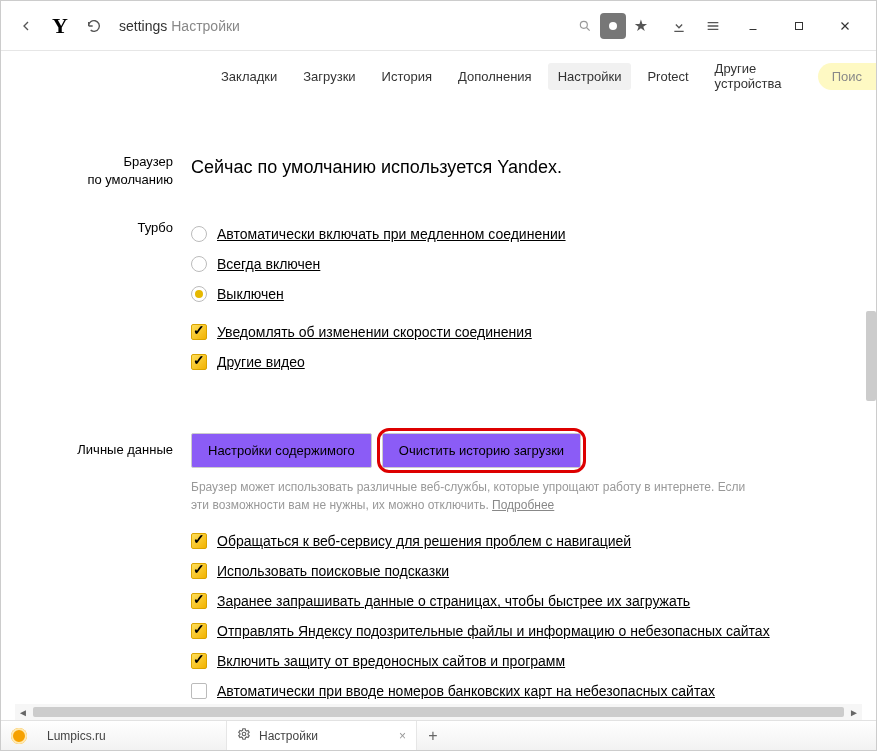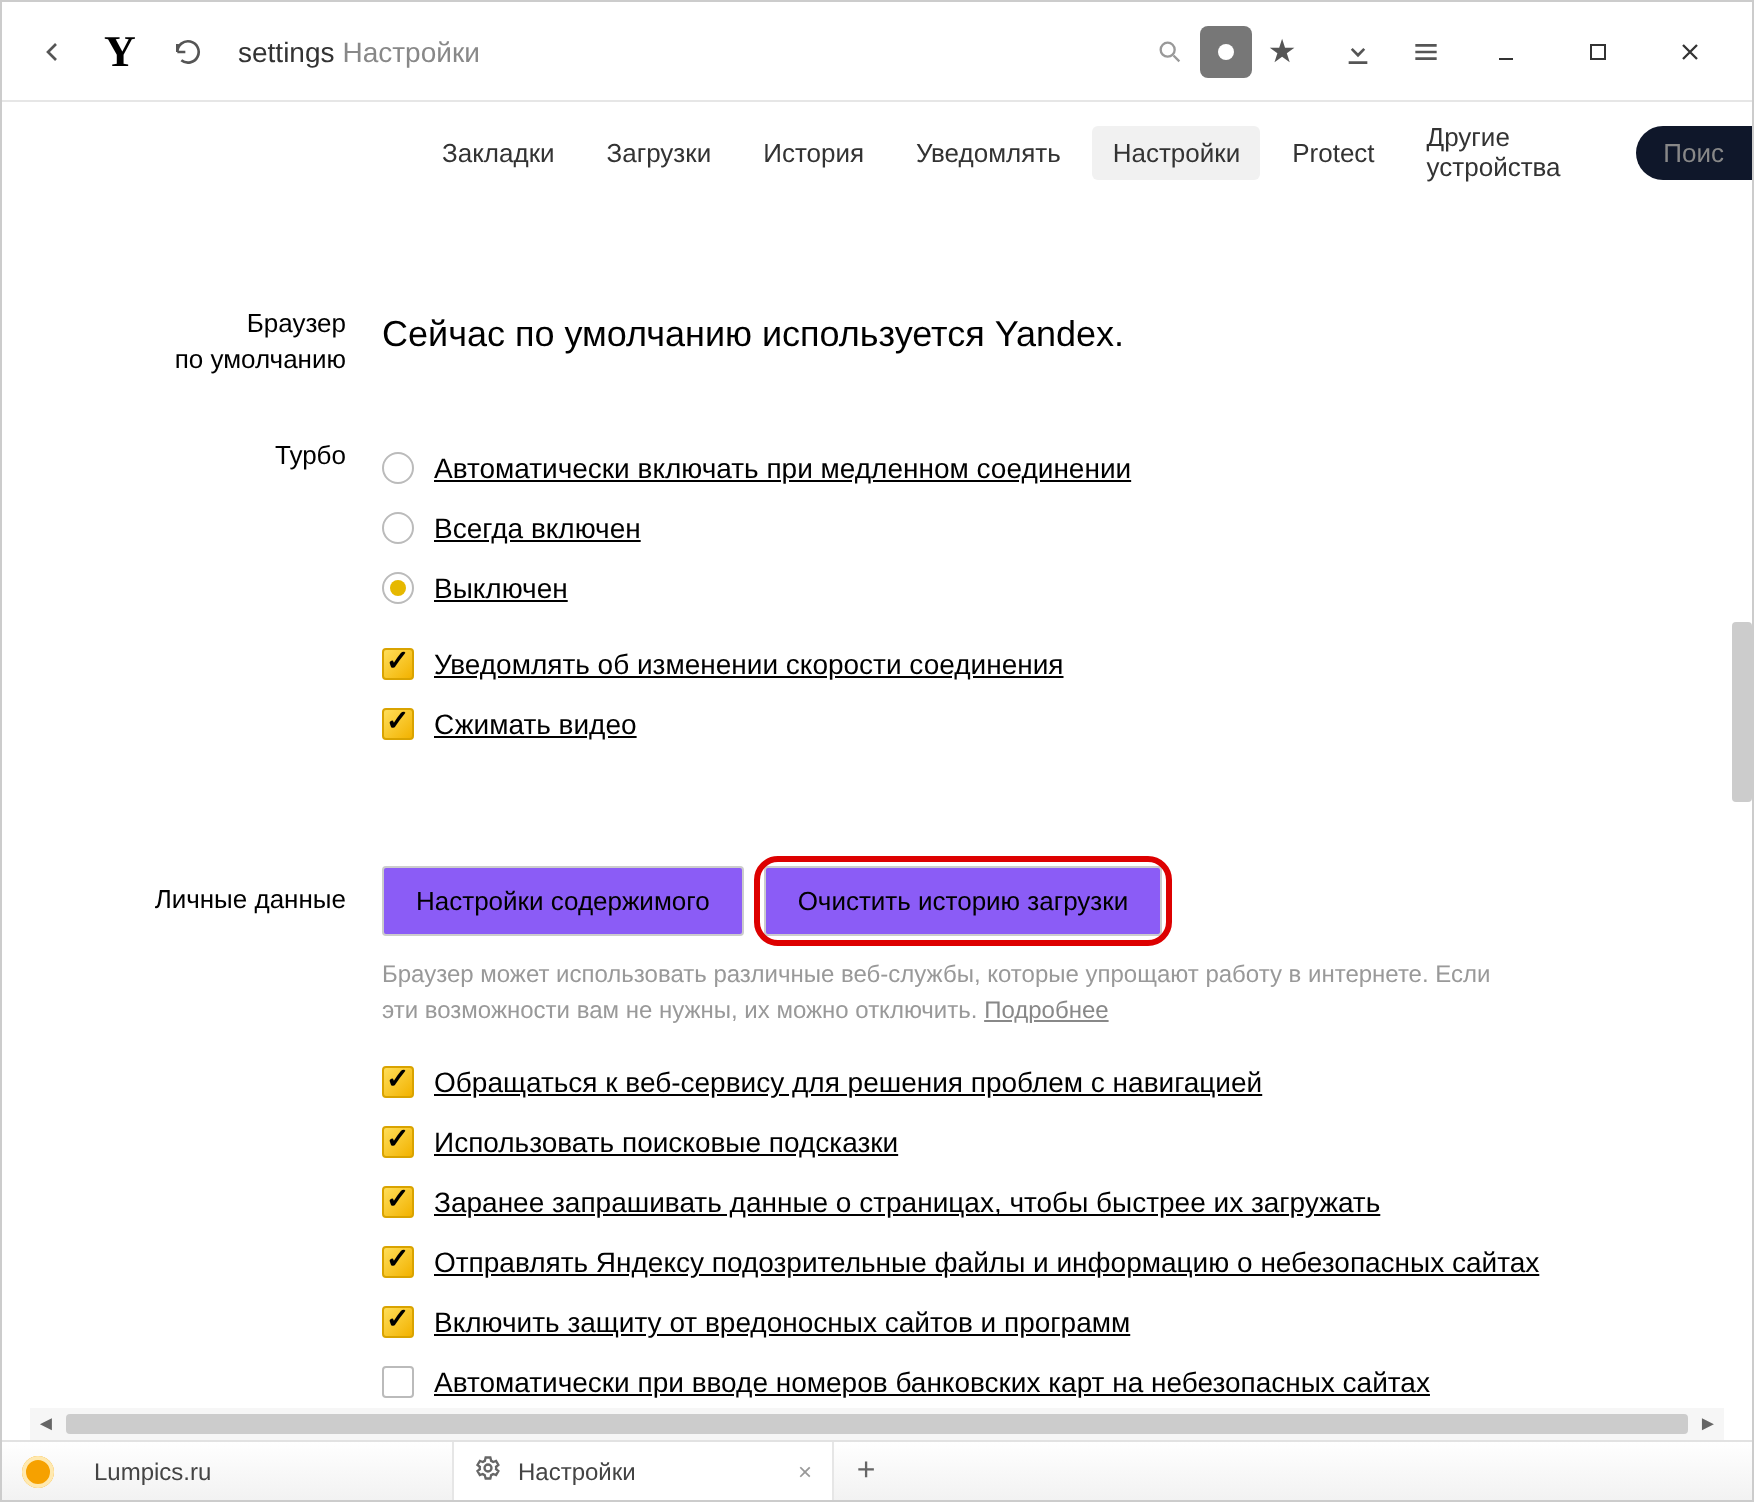--- a/index.html
+++ b/index.html
@@ -13,21 +13,21 @@
 .addr-text { color: #888; font-size: 14px; }
 .addr-icons { display: flex; align-items: center; gap: 2px; margin-left: auto; }
 .addr-icon { width: 26px; height: 26px; display:flex; align-items:center; justify-content:center; color:#999; border-radius:4px;}
 .addr-icon.badge { background:#777; color:#fff; border-radius:4px; font-size:11px;}
 .win-controls { display:flex; }
 .win-btn { width: 46px; height: 34px; display:flex; align-items:center; justify-content:center; color:#333; cursor:pointer;}
 
 .navtabs { height: 50px; display:flex; align-items:center; padding-left: 210px; gap: 6px; font-size: 13px; color:#333;}
 .nav-item { padding: 6px 10px; cursor:pointer; border-radius: 3px;}
 .nav-item.active { background:#f1f1f1; }
-.nav-search { margin-left: auto; margin-right: 0; background:#0f172a; border-radius: 14px 0 0 14px; padding: 6px 14px; color:#888; font-size:13px;}
+.nav-search { margin-left: auto; margin-right: 0; background:#fef9c3; border-radius: 14px 0 0 14px; padding: 6px 14px; color:#888; font-size:13px;}
 
 .content { position:absolute; top:100px; left:0; right:10px; bottom:48px; overflow-y:auto; }
 .section { display:flex; padding: 14px 0; }
 .label-col { width: 190px; text-align:right; padding-right: 18px; color:#000; font-size:13px; line-height:1.4; padding-top:2px;}
 .body-col { flex:1; font-size:13px; color:#000; padding-top:2px;}
 .plain-text { padding: 4px 0; font-size:18px;}
 
 .radio-row, .check-row { display:flex; align-items:center; padding: 7px 0; font-size:14px; cursor:pointer;text-decoration:underline;}
 .radio { width:16px; height:16px; border:1px solid #bbb; border-radius:50%; margin-right:10px; display:inline-flex; align-items:center; justify-content:center;}
 .radio.checked::after { content:""; width:8px; height:8px; border-radius:50%; background:#e6b800;}
@@ -119,21 +119,21 @@
           <path d="M6 6l12 12M18 6L6 18"></path>
         </svg>
       </div>
   </div>
 </div>
 
 <div class="navtabs">
   <div class="nav-item">Закладки</div>
   <div class="nav-item">Загрузки</div>
   <div class="nav-item">История</div>
-  <div class="nav-item">Уведомлять</div>
+  <div class="nav-item">Дополнения</div>
   <div class="nav-item active">Настройки</div>
   <div class="nav-item">Protect</div>
   <div class="nav-item">Другие устройства</div>
   <div class="nav-search">Поис</div>
 </div>
 
 <div class="content">
 
   <div class="section" style="padding-top:50px;">
     <div class="label-col">
@@ -160,21 +160,21 @@
         <span class="radio checked"></span>
         <span>Выключен</span>
       </div>
       <div style="height:8px"></div>
       <div class="check-row">
         <span class="checkbox checked"></span>
         <span>Уведомлять об изменении скорости соединения</span>
       </div>
       <div class="check-row">
         <span class="checkbox checked"></span>
-        <span>Сжимать видео</span>
+        <span>Другие видео</span>
       </div>
     </div>
   </div>
 
   <div class="section" style="padding-top:40px;">
     <div class="label-col" style="padding-top:10px;">Личные данные</div>
     <div class="body-col">
       <div class="btn-row">
         <button class="btn">Настройки содержимого</button>
         <button class="btn highlight">Очистить историю загрузки</button>

